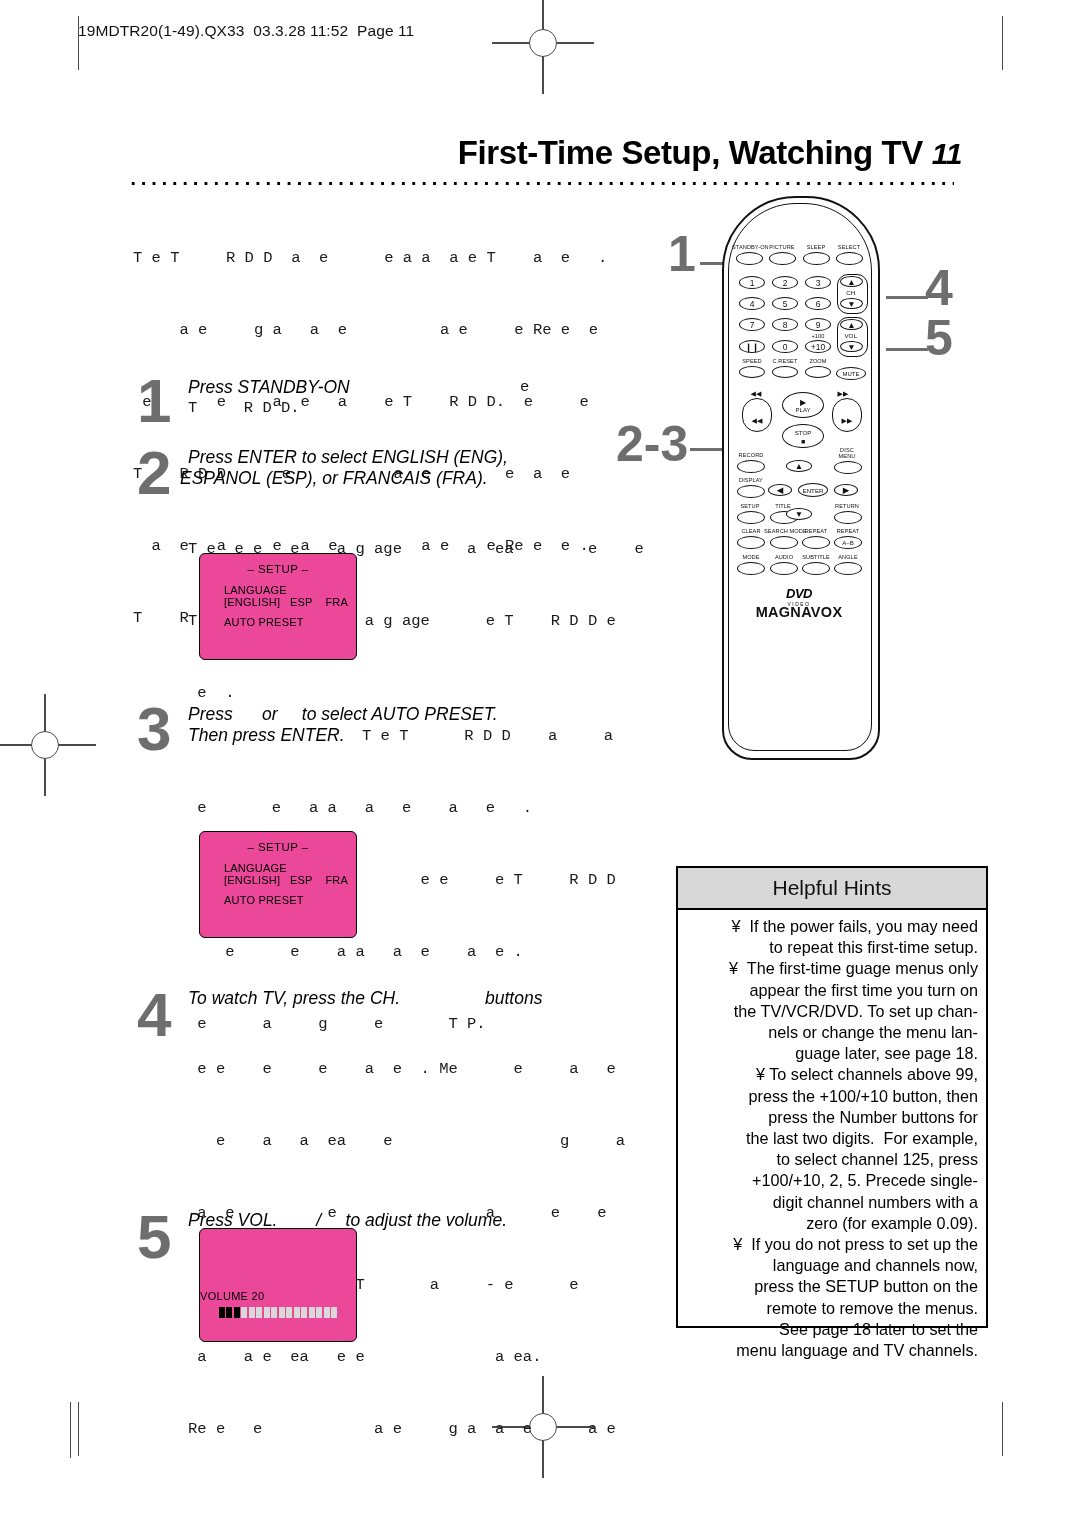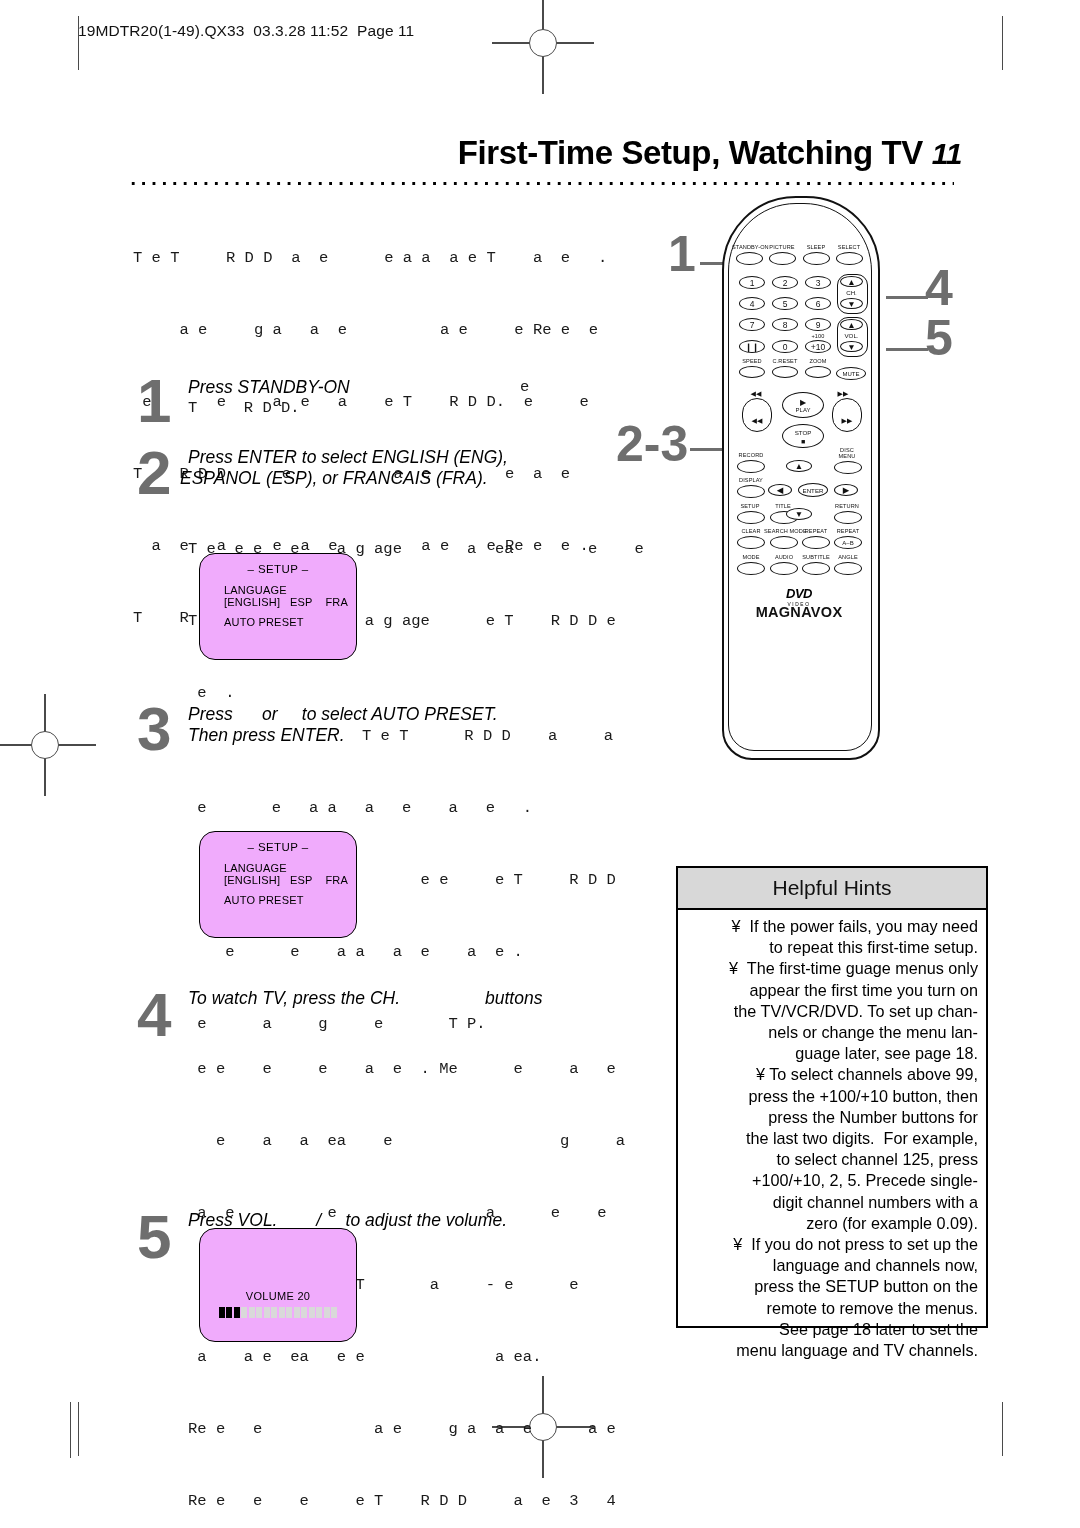--- a/index.html
+++ b/index.html
@@ -34,25 +34,25 @@
   .stepnum{position:absolute;font-size:62px;font-weight:bold;color:#6e6e6e;
            line-height:58px;font-family:"Liberation Sans",sans-serif;}
   .steptxt{position:absolute;font-style:italic;font-size:17.5px;line-height:22.5px;
            font-weight:400;color:#000;white-space:pre;}
 
   
   .callout{position:absolute;font-size:50px;font-weight:bold;color:#6e6e6e;line-height:46px;}
   .lead{position:absolute;height:2.6px;background:#6e6e6e;}
 
   
-  .osd{position:absolute;border:1.6px solid #000;border-radius:16px;background:#f0abfc;}
+  .osd{position:absolute;border:1.6px solid #000;border-radius:6px;background:#ec4899;}
   .osd .ttl{position:absolute;width:100%;text-align:center;font-size:11.5px;letter-spacing:.4px;}
   .osd .ln{position:absolute;font-size:11px;letter-spacing:.2px;white-space:pre;}
 
-  .volwrap{position:absolute;width:100%;text-align:center;}
+  .volwrap{position:absolute;width:100%;text-align:left;}
   .vollabel{font-size:11px;letter-spacing:.3px;}
   .volbar{margin:5px auto 0;width:118px;height:11px;display:flex;gap:1.5px;}
   .volcell{flex:1;background:#d9d9d9;}
   .volcell.on{background:#000;}
 
   
   .hints{position:absolute;left:676px;top:866px;width:312px;height:462px;
          border:2.4px solid #000;background:transparent;box-sizing:border-box;}
   .hintshead{height:40px;background:#d8d8d8;border-bottom:2.2px solid #000;
              display:flex;align-items:center;justify-content:center;
@@ -165,21 +165,20 @@
 <div class="stepnum" style="left:137px;top:986px;">4</div>
 <div class="steptxt" style="left:188px;top:987px;">To watch TV, press the CH.</div>
 <div class="steptxt" style="left:485px;top:987px;">buttons</div>
 <div class="abs mono" style="left:188px;top:1009px;">
   <div> e e    e     e    a  e  . Me      e     a   e</div>
   <div>   e    a   a  ea    e                  g     a</div>
   <div> a  e          e                a      e    e</div>
   <div>       e e      . T       a     - e      e</div>
   <div> a    a e  ea   e e              a ea.</div>
   <div>Re e   e            a e     g a  a  e      a e</div>
-  <div>Re e   e    e     e T    R D D     a  e  3   4</div>
   
   
 </div>
 
 <div class="stepnum" style="left:137px;top:1208px;">5</div>
 <div class="steptxt" style="left:188px;top:1209px;">Press VOL.        /     to adjust the volume.</div>
 
 <div class="osd" style="left:199px;top:1228px;width:156px;height:112px;">
   <div class="volwrap" style="top:61px;">
     <div class="vollabel">VOLUME    20</div>

